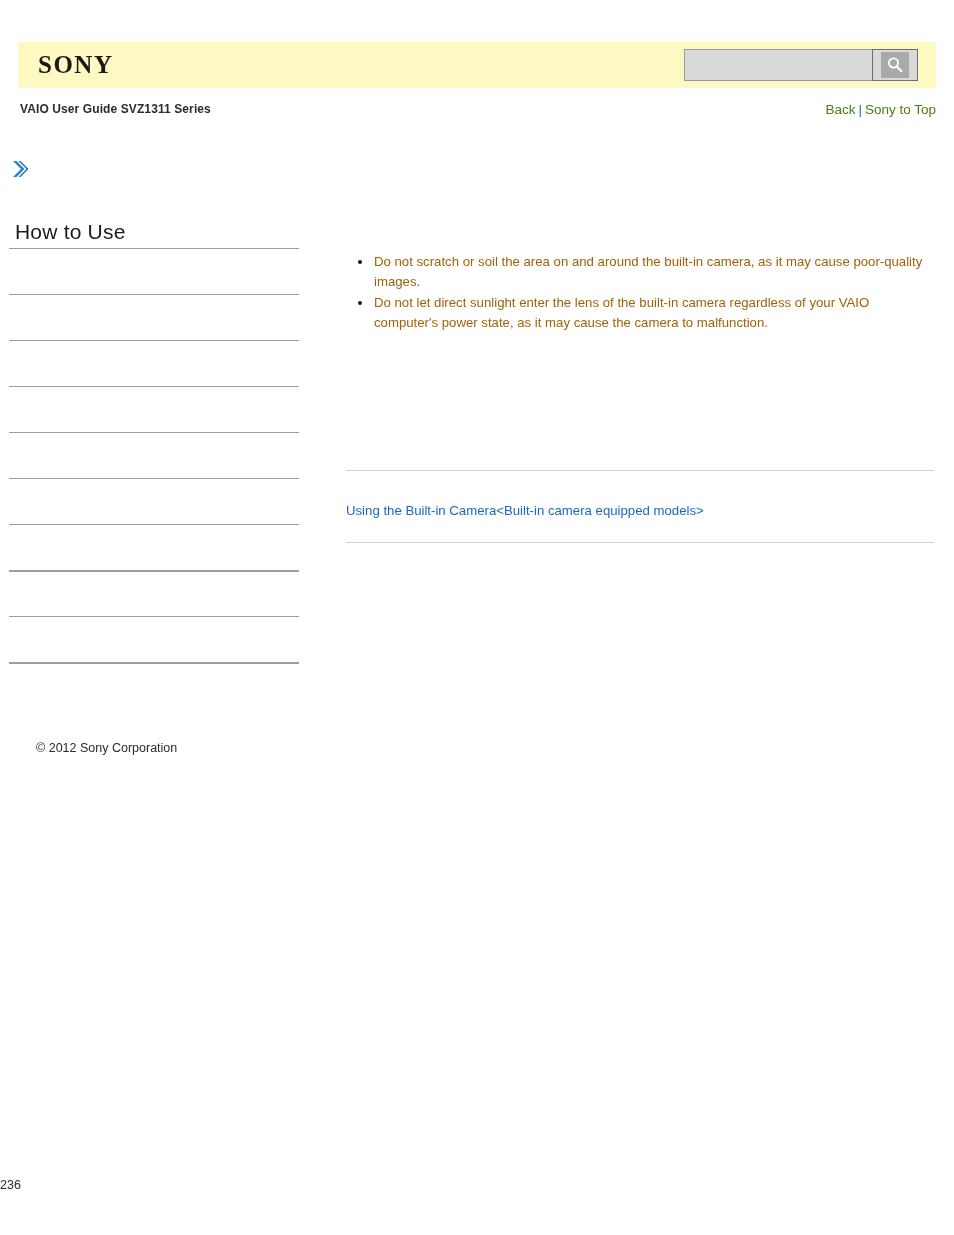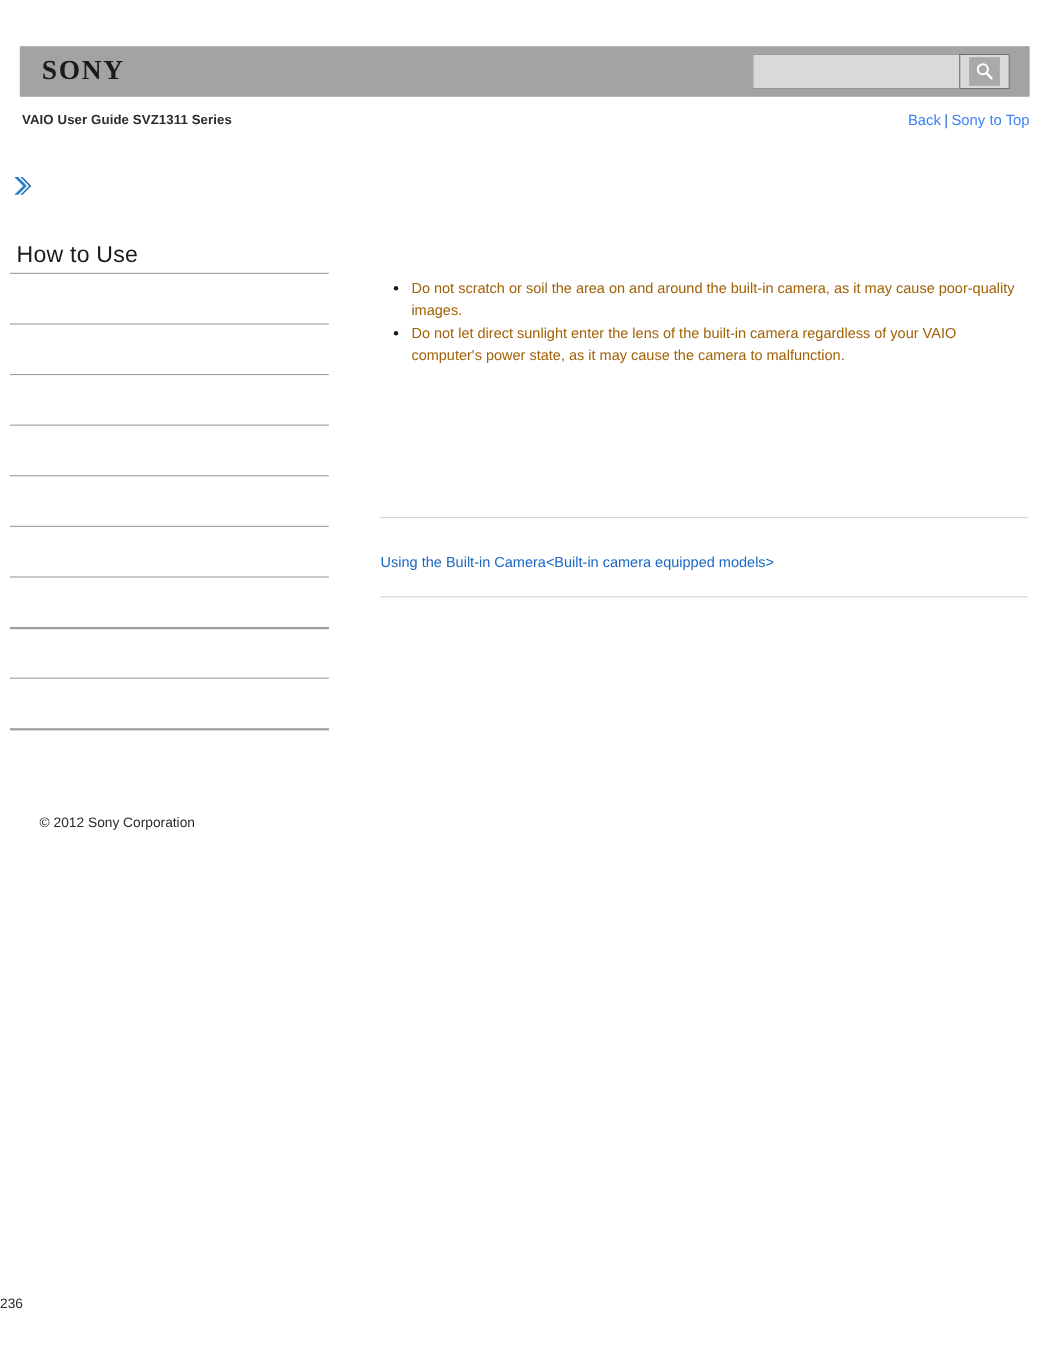--- a/index.html
+++ b/index.html
@@ -25,21 +25,21 @@
     overflow: hidden;
   }
 
   
   .header-band {
     position: absolute;
     left: 18px;
     top: 42px;
     width: 918px;
     height: 46px;
-    background: #a3a3a3;
+    background: #fef9c3;
     display: flex;
     align-items: center;
   }
   .sony-logo {
     position: absolute;
     left: 20px;
     top: 50%;
     transform: translateY(-50%);
     font-family: "Liberation Serif", serif;
     font-weight: bold;
@@ -101,21 +101,21 @@
   }
   .nav-links {
     position: absolute;
     right: 18px;
     top: 102px;
     font-size: 13.5px;
     color: #1b68c4;
     white-space: nowrap;
   }
   .nav-links a {
-    color: #3b82f6;
+    color: #4d7c0f;
     text-decoration: none;
   }
   .nav-sep {
     color: #1b68c4;
     margin: 0 3px;
   }
 
   
   .sidebar {
     position: absolute;

